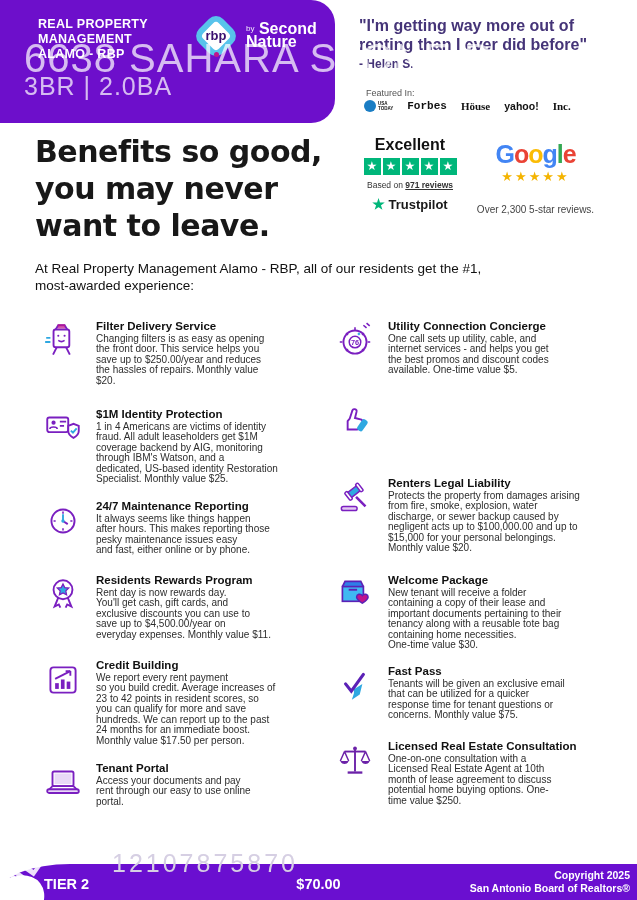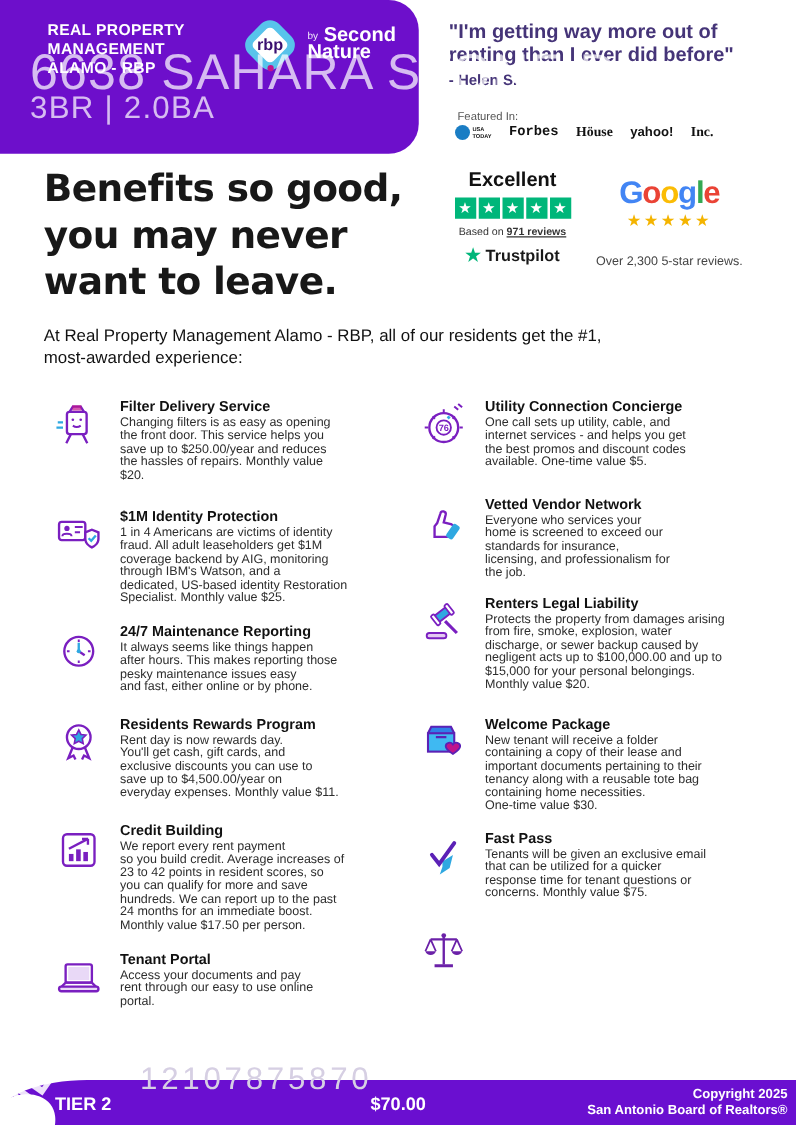--- a/index.html
+++ b/index.html
@@ -291,28 +291,20 @@
     </div>
   </div>
 
   <div class="abs benefit" style="left:334px;top:398px;width:298px">
     <div class="b-icon">
       <svg viewBox="0 0 40 40" fill="none">
           <path d="M13 30h9c5 0 7.5-7 4-9.5l-6-1.5 1.5-6c.5-2.5-3.5-3.5-4-1l-2.5 7.5L13 22z" stroke="#7A1FC0" stroke-width="1.8"></path>
           <rect x="24" y="20" width="6" height="12" rx="2" transform="rotate(35 27 26)" fill="#2FA8E1"></rect>
         </svg>
     </div>
-    <div class="b-text">
-      <div class="b-title">Vetted Vendor Network</div>
-      <div class="b-desc pre">Everyone who services your
-home is screened to exceed our
-standards for insurance,
-licensing, and professionalism for
-the job.</div>
-    </div>
   </div>
 
   <div class="abs benefit" style="left:334px;top:477px;width:298px">
     <div class="b-icon">
       <svg viewBox="0 0 40 40" fill="none">
           <g transform="rotate(-38 19 14)">
             <rect x="13" y="11" width="12" height="6" rx="1" fill="#2FA8E1" stroke="#7A1FC0" stroke-width="1.4"></rect>
             <rect x="11" y="9.5" width="3" height="9" rx="1" fill="#fff" stroke="#7A1FC0" stroke-width="1.4"></rect>
             <rect x="24" y="9.5" width="3" height="9" rx="1" fill="#fff" stroke="#7A1FC0" stroke-width="1.4"></rect>
           </g>
@@ -371,20 +363,28 @@
     <div class="b-icon">
       <svg viewBox="0 0 40 40" fill="none">
           <path d="M20 7v23" stroke="#6B21A8" stroke-width="1.8"></path>
           <path d="M10 11h20" stroke="#6B21A8" stroke-width="1.8"></path>
           <circle cx="20" cy="8" r="1.8" fill="#6B21A8"></circle>
           <path d="M10 11l-4 9M10 11l4 9M30 11l-4 9M30 11l4 9" stroke="#6B21A8" stroke-width="1.4"></path>
           <path d="M6 20a4.2 4.2 0 0 0 8 0z" fill="#6B21A8"></path>
           <path d="M26 20a4.2 4.2 0 0 0 8 0z" fill="#6B21A8"></path>
           <path d="M13 31h14" stroke="#6B21A8" stroke-width="2.2"></path>
         </svg>
+    </div>
+    <div class="b-text">
+      <div class="b-title">Licensed Real Estate Consultation</div>
+      <div class="b-desc pre">One-on-one consultation with a
+Licensed Real Estate Agent at 10th
+month of lease agreement to discuss
+potential home buying options. One-
+time value $250.</div>
     </div>
   </div>
 
   <div class="abs footer-bar"></div>
   <div class="abs corner-swoosh"></div>
   <div class="abs wm wm-corner">ME</div>
   <div class="abs wm wm-phone">12107875870</div>
   <div class="abs footer-tier">TIER 2</div>
   <div class="abs footer-price">$70.00</div>
   <div class="abs footer-copy pre">Copyright 2025

